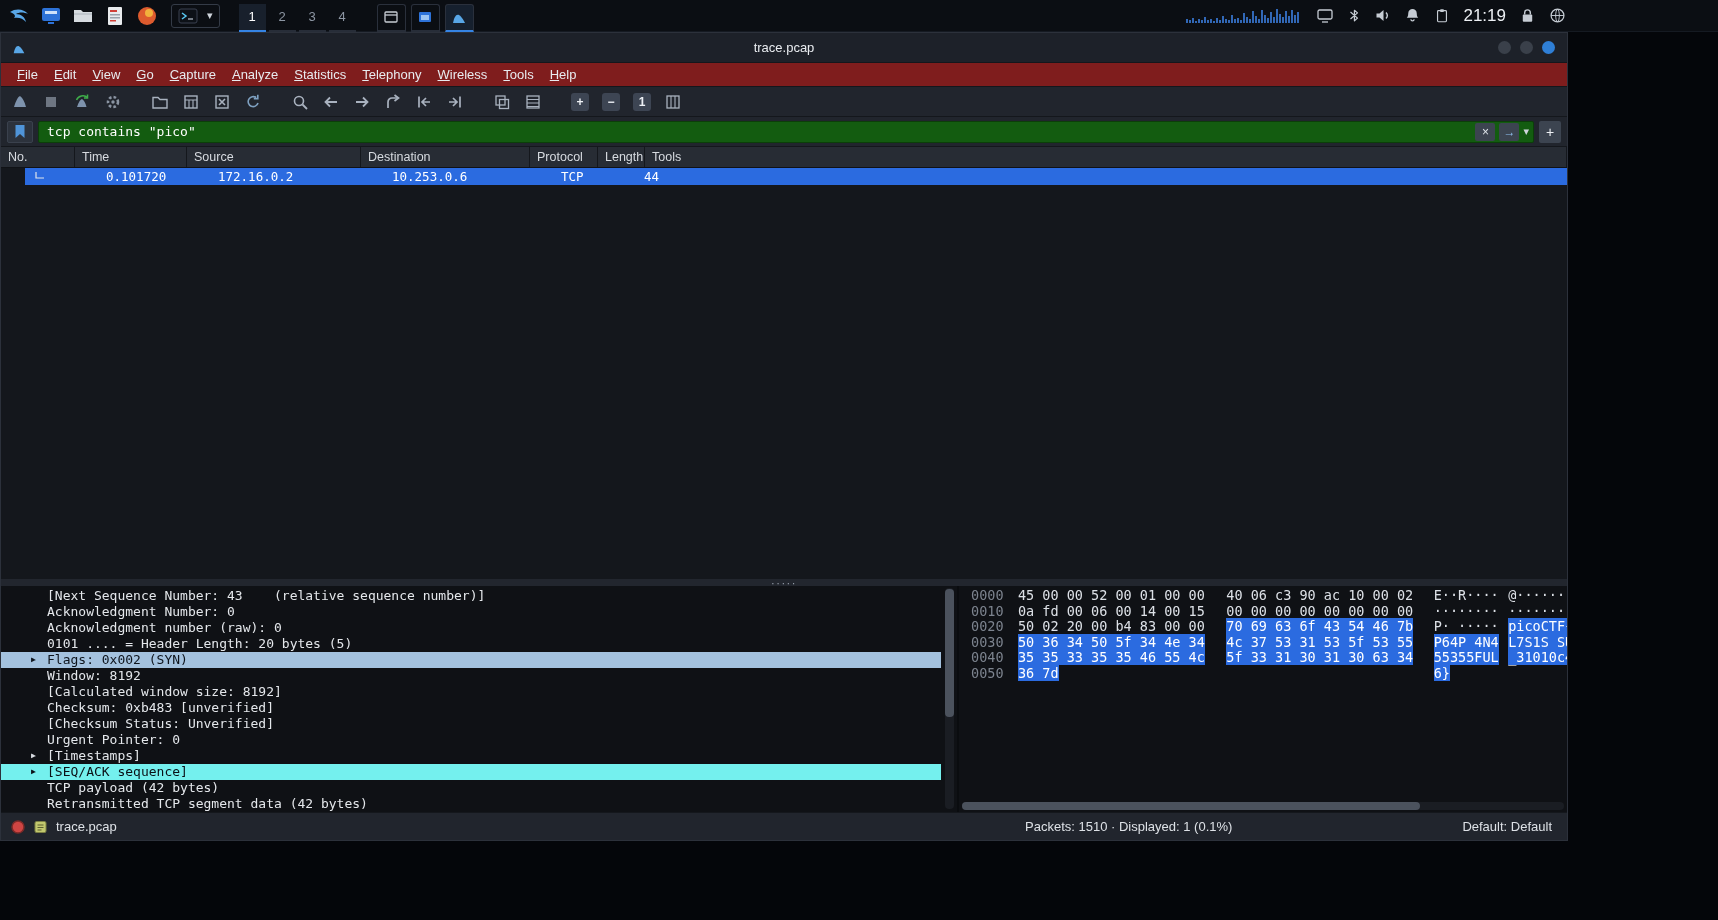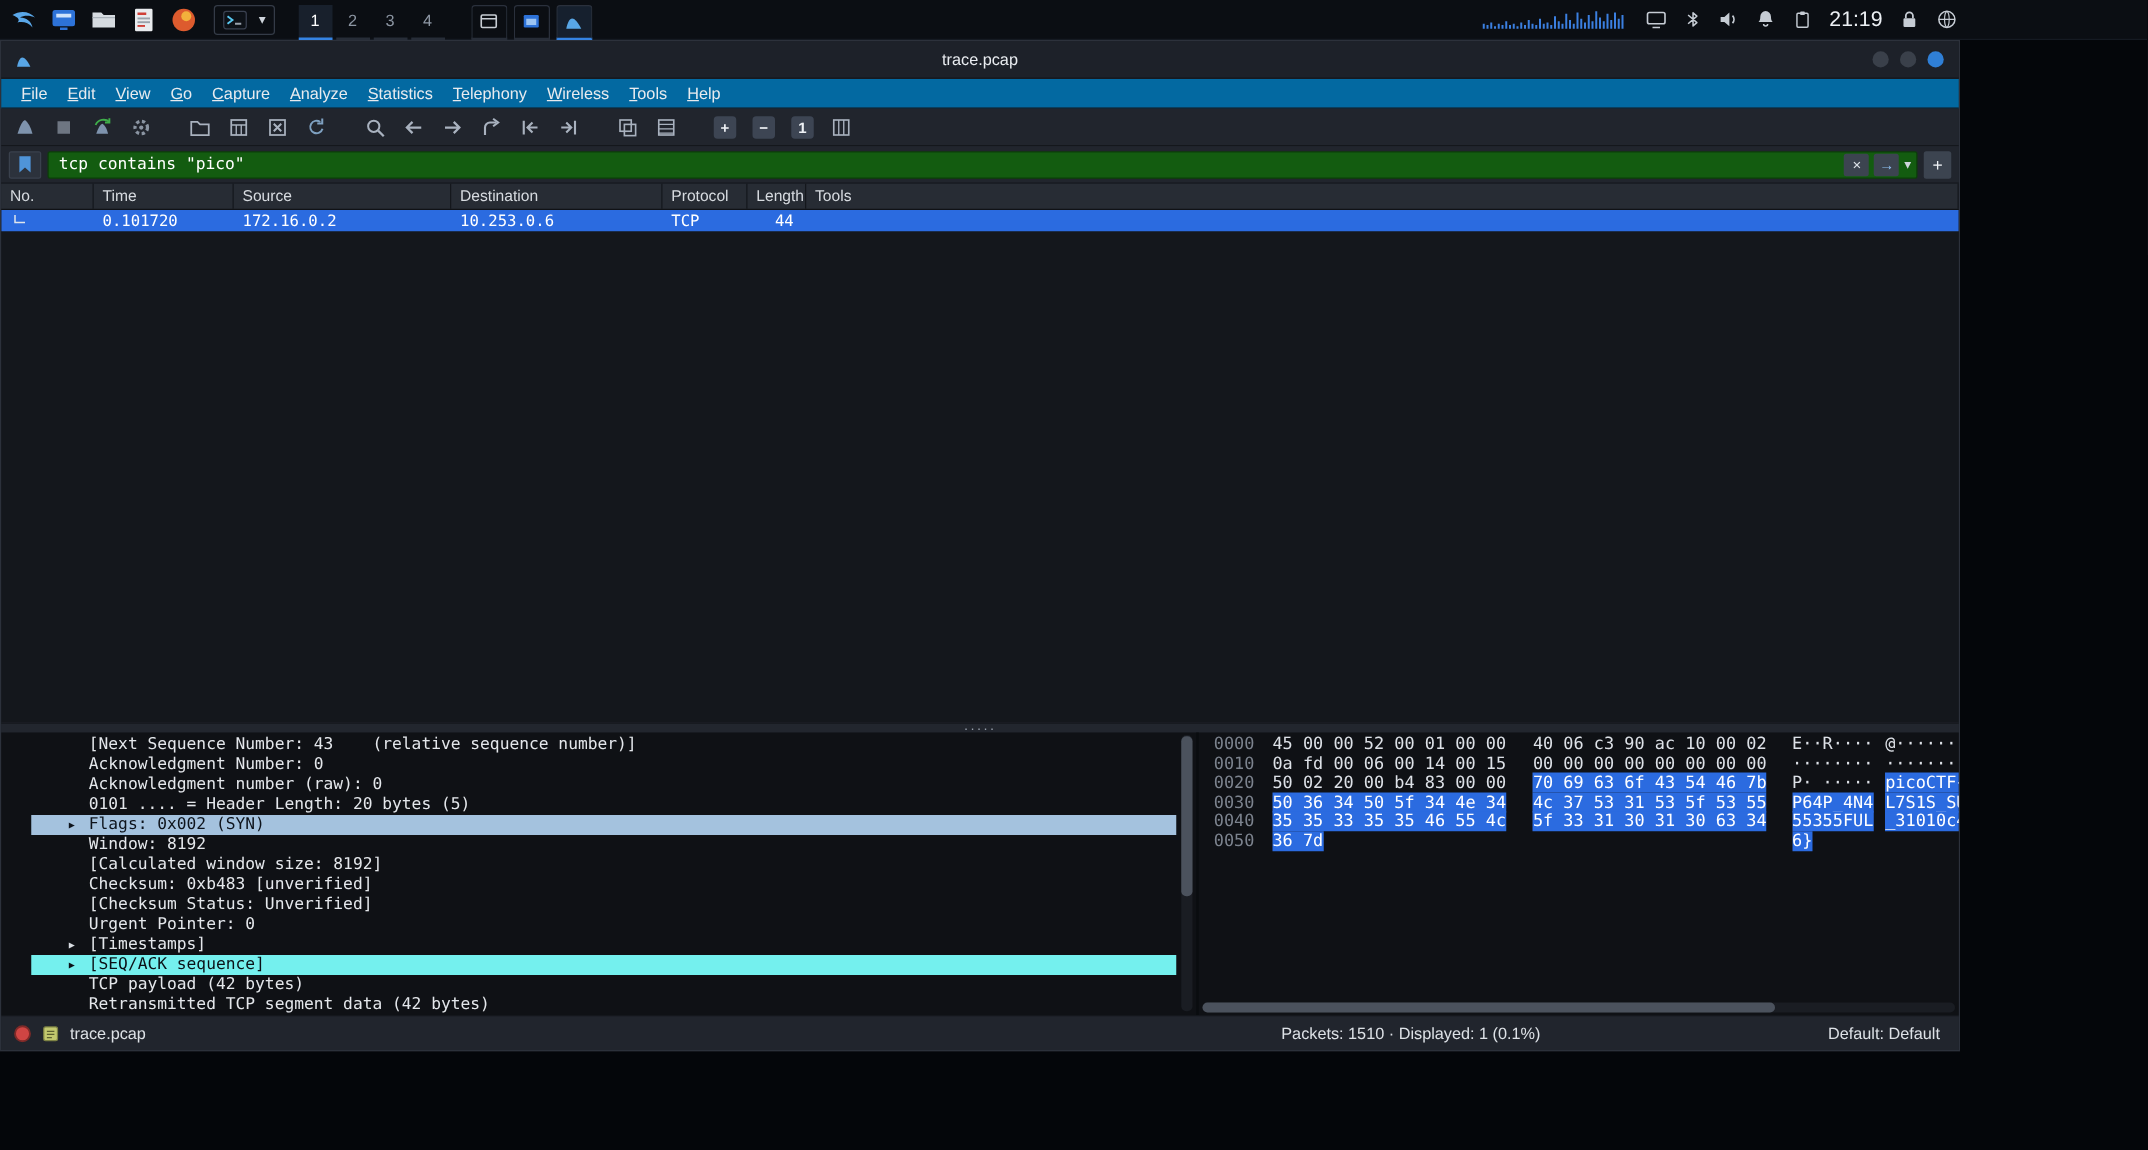--- a/index.html
+++ b/index.html
@@ -22,21 +22,21 @@
 
   
   .window{position:absolute;left:0;top:32px;width:1568px;height:809px;background:#20242c;border:1px solid #2c313b;display:flex;flex-direction:column;}
   .titlebar{height:30px;background:#1d2129;border-bottom:1px solid #14171c;display:flex;align-items:center;position:relative;flex:none;}
   .tb-icon{margin-left:10px;display:flex;}
   .title{position:absolute;left:0;right:0;text-align:center;color:#e9ecf0;font-size:13px;pointer-events:none;}
   .win-controls{position:absolute;right:12px;top:8px;display:flex;gap:9px;}
   .circ{width:13px;height:13px;border-radius:50%;background:#3a404a;}
   .circ.close{background:#2f7fd6;}
 
-  .menubar{height:24px;background:#0369a1;border-bottom:1px solid #14171c;display:flex;align-items:center;padding-left:8px;flex:none;}
+  .menubar{height:24px;background:#7f1d1d;border-bottom:1px solid #14171c;display:flex;align-items:center;padding-left:8px;flex:none;}
   .menu-item{display:inline-block;padding:2px 8px;font-size:13px;color:#e8ebef;}
   .menu-item::first-letter{text-decoration:underline;}
 
   .toolbar{height:30px;background:#21252d;border-bottom:1px solid #14171c;display:flex;align-items:center;gap:9px;padding:0 8px;flex:none;}
   .tbtn{width:22px;height:22px;display:flex;align-items:center;justify-content:center;border-radius:3px;flex:none;}
   .tbox{width:18px;height:18px;background:#3d4553;border-radius:3px;color:#eef1f5;font-weight:bold;font-size:12px;display:flex;align-items:center;justify-content:center;}
   .tgap{width:7px;flex:none;}
 
   .filterbar{height:30px;background:#21252d;border-bottom:1px solid #14171c;display:flex;align-items:center;gap:5px;padding:0 6px;flex:none;}
   .f-bm{width:26px;height:22px;background:#2c323c;border:1px solid #3a414d;border-radius:2px;display:flex;align-items:center;justify-content:center;flex:none;}
@@ -46,35 +46,35 @@
   .f-btn{width:20px;height:18px;background:#3c4450;border-radius:2px;display:flex;align-items:center;justify-content:center;color:#dfe4ea;font-size:12px;margin-left:4px;flex:none;}
   .f-btn.apply{color:#8fc0f0;}
   .f-chev{color:#cfd5dc;font-size:11px;margin-left:4px;flex:none;}
   .f-add{width:22px;height:22px;background:#3c4450;border-radius:2px;color:#eef1f5;font-size:14px;display:flex;align-items:center;justify-content:center;flex:none;}
 
   
   .plhdr{height:21px;background:#272c34;border-bottom:1px solid #101216;display:flex;color:#d7dbe0;font-size:12.5px;flex:none;}
   .hc{padding:3px 0 0 7px;border-right:1px solid #14171c;overflow:hidden;white-space:nowrap;}
   .w-no{width:74px;flex:none;} .w-time{width:112px;flex:none;} .w-src{width:174px;flex:none;}
   .w-dst{width:169px;flex:none;} .w-proto{width:68px;flex:none;} .w-len{width:47px;flex:none;} .w-info{flex:1;}
-  .plbody{flex:1;background:#14171c;overflow:hidden;}
+  .plbody{flex:1;background:#14171c;overflow:hidden;padding-left:24px;}
   .prow{display:flex;height:17px;line-height:17px;font-family:"DejaVu Sans Mono",monospace;font-size:12.5px;color:#ffffff;background:#2b6be0;}
   .rc{overflow:hidden;white-space:pre;}
   .rc.pad{padding-left:7px;}
   .rc.no{text-align:right;padding-right:18px;position:relative;}
   .rc.len{text-align:right;padding-right:10px;}
   .rel-ind{position:absolute;left:10px;top:4px;}
 
   .hsplit{height:8px;background:#22262e;display:flex;align-items:center;justify-content:center;flex:none;border-top:1px solid #14171c;}
   .hsplit span{font-size:11px;line-height:6px;letter-spacing:1.5px;color:#9aa2ae;}
 
   
   .bottom{height:226px;display:flex;background:#0f1115;flex:none;}
   .details{width:956px;position:relative;padding-top:2px;font-family:"DejaVu Sans Mono",monospace;font-size:13px;flex:none;}
-  .dline{height:16px;line-height:16px;color:#e4e7eb;white-space:pre;padding-left:46px;position:relative;margin-right:16px;margin-left:24px;}
+  .dline{height:16px;line-height:16px;color:#e4e7eb;white-space:pre;padding-left:46px;position:relative;margin-right:16px;}
   .dline .tri{position:absolute;left:30px;top:0;font-size:8px;color:#d9dde2;line-height:16px;}
   .dline.sel{background:#a4c2de;color:#0e141c;}
   .dline.sel .tri{color:#0e141c;}
   .dline.note{background:#74f0ee;color:#0b1016;}
   .dline.note .tri{color:#0b1016;}
   .dscroll{position:absolute;right:3px;top:2px;bottom:3px;width:9px;background:#1a1d23;border-radius:4px;}
   .dscroll .thumb{position:absolute;left:0;top:1px;width:9px;height:128px;background:#4b525d;border-radius:4px;}
 
   .hexpane{flex:1;border-left:2px solid #0a0c0f;position:relative;overflow:hidden;padding-top:2px;font-family:"DejaVu Sans Mono",monospace;font-size:13.5px;}
   .hrow{height:15.5px;line-height:15.5px;white-space:nowrap;padding-left:12px;color:#dde1e7;}

